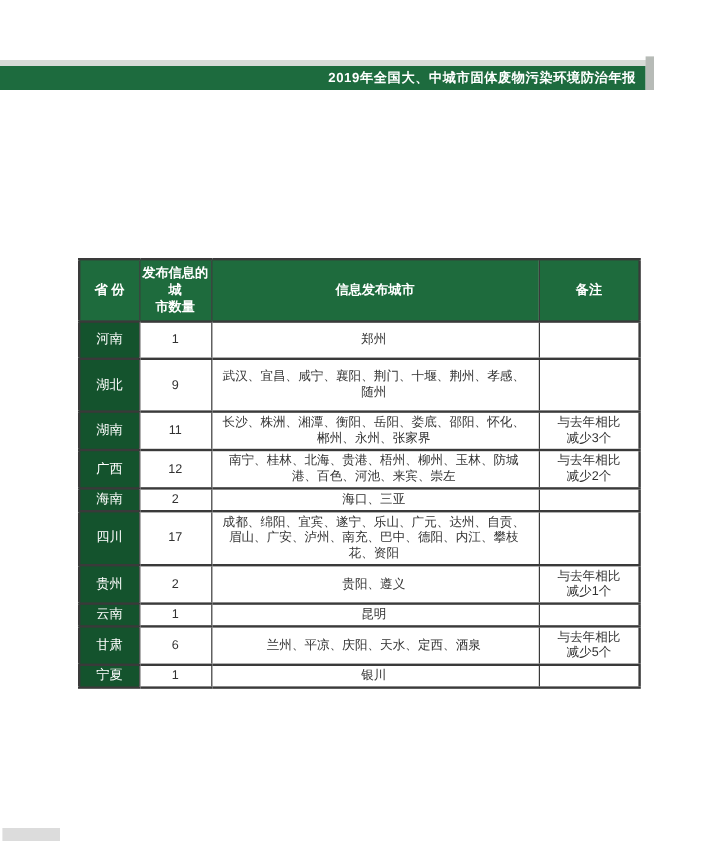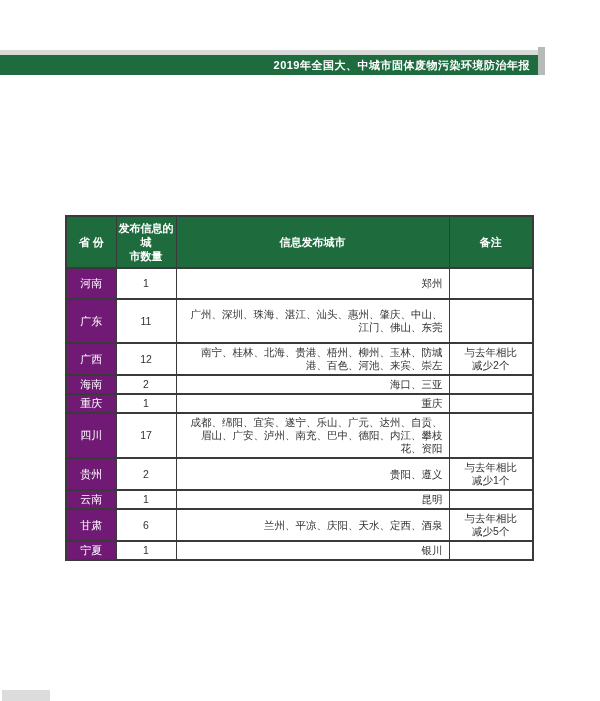--- a/index.html
+++ b/index.html
@@ -30,24 +30,24 @@
     vertical-align:middle;
   }
   .report-table th{
     background:#1e6b3d;color:#ffffff;font-size:11px;font-weight:bold;
     line-height:14px;padding:4px 2px;text-align:center;white-space:pre-line;
   }
   .report-table td{
     font-size:10.5px;color:#323232;line-height:13px;padding:2px 3px;
   }
   td.prov{
-    background:#701a75;color:#ffffff;text-align:center;font-size:11px;
+    background:#14532d;color:#ffffff;text-align:center;font-size:11px;
   }
   td.cnt{text-align:center;}
-  td.cities{text-align:right;padding-left:4px;padding-right:6px;}
+  td.cities{text-align:center;padding-left:4px;padding-right:6px;}
   td.remark{text-align:center;white-space:pre-line;}
   
   tbody tr:nth-of-type(1) td,
   tbody tr:nth-of-type(2) td,
   tbody tr:nth-of-type(14) td{padding-top:8px;padding-bottom:8px;}
   
   .corner-shade{position:absolute;left:2px;top:690px;width:48px;height:11px;background:#dcdcdc;}
 </style>
 </head>
 <body>
@@ -78,50 +78,51 @@
   </thead>
   <tbody>
 
       <tr>
         <td class="prov">河南</td>
         <td class="cnt">1</td>
         <td class="cities">郑州</td>
         <td class="remark"></td>
       </tr>
 
-
+      <tr>
+        <td class="prov">湖北</td>
+        <td class="cnt">9</td>
+        <td class="cities">武汉、宜昌、咸宁、襄阳、荆门、十堰、荆州、孝感、随州</td>
+        <td class="remark"></td>
+      </tr>
 
       <tr>
-        <td class="prov">广东</td>
+        <td class="prov">湖南</td>
         <td class="cnt">11</td>
-        <td class="cities">广州、深圳、珠海、湛江、汕头、惠州、肇庆、中山、江门、佛山、东莞</td>
-        <td class="remark"></td>
+        <td class="cities">长沙、株洲、湘潭、衡阳、岳阳、娄底、邵阳、怀化、郴州、永州、张家界</td>
+        <td class="remark">与去年相比
+减少3个</td>
       </tr>
+
 
       <tr>
         <td class="prov">广西</td>
         <td class="cnt">12</td>
         <td class="cities">南宁、桂林、北海、贵港、梧州、柳州、玉林、防城港、百色、河池、来宾、崇左</td>
         <td class="remark">与去年相比
 减少2个</td>
       </tr>
 
       <tr>
         <td class="prov">海南</td>
         <td class="cnt">2</td>
         <td class="cities">海口、三亚</td>
         <td class="remark"></td>
       </tr>
 
-      <tr>
-        <td class="prov">重庆</td>
-        <td class="cnt">1</td>
-        <td class="cities">重庆</td>
-        <td class="remark"></td>
-      </tr>
 
       <tr>
         <td class="prov">四川</td>
         <td class="cnt">17</td>
         <td class="cities">成都、绵阳、宜宾、遂宁、乐山、广元、达州、自贡、眉山、广安、泸州、南充、巴中、德阳、内江、攀枝花、资阳</td>
         <td class="remark"></td>
       </tr>
 
       <tr>
         <td class="prov">贵州</td>

